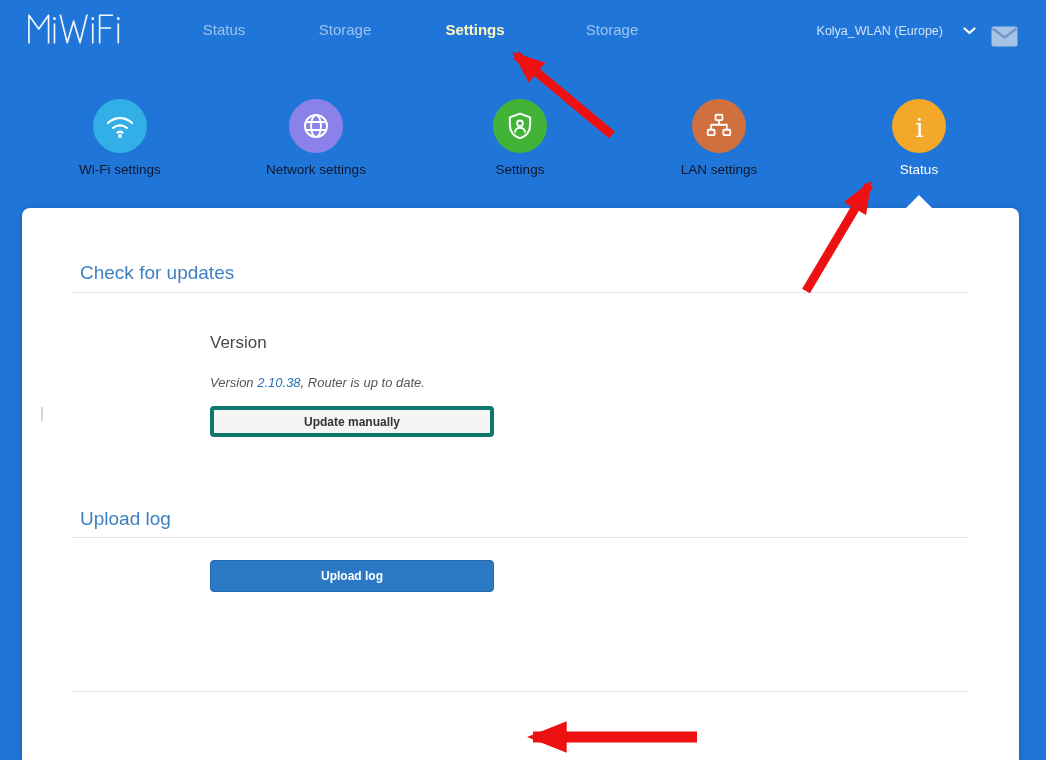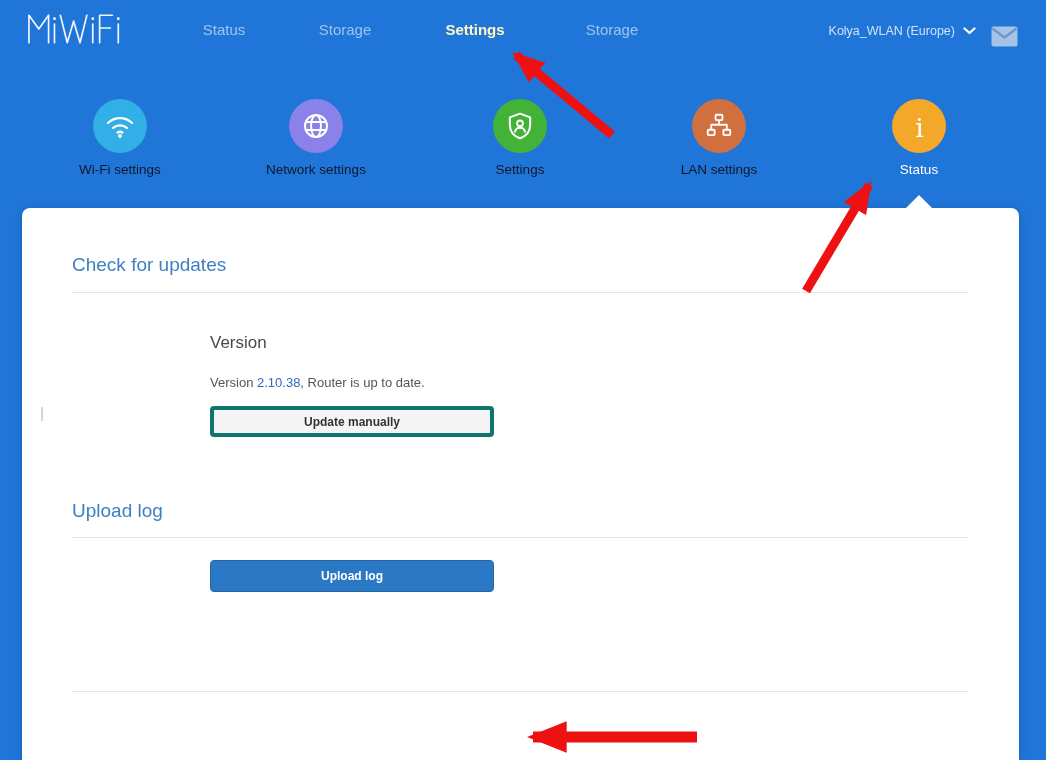--- a/index.html
+++ b/index.html
@@ -10,21 +10,21 @@
     -webkit-font-smoothing:antialiased;
   }
   
   .logo{position:absolute;left:26px;top:10px;cursor:pointer;}
   .nav-item{
     position:absolute;top:21px;transform:translateX(-50%);
     font-size:15px;color:#9EC3EE;cursor:pointer;white-space:nowrap;
   }
   .nav-item.active{color:#fef9c3;font-weight:bold;}
   .net-select{
-    position:absolute;right:70px;top:24px;display:flex;align-items:center;gap:8px;
+    position:absolute;right:70px;top:24px;display:flex;align-items:center;gap:20px;
     color:#CFE3F7;font-size:12.5px;cursor:pointer;white-space:nowrap;
   }
   .mail-btn{position:absolute;left:991px;top:26px;cursor:pointer;line-height:0;}
   
   .tab{position:absolute;top:99px;width:170px;transform:translateX(-50%);text-align:center;cursor:pointer;}
   .tab-circle{
     width:54px;height:54px;border-radius:50%;margin:0 auto;
     display:flex;align-items:center;justify-content:center;background:#999;
   }
   .tab-label{display:block;margin-top:9px;font-size:13.5px;color:#0f172a;}
@@ -34,25 +34,25 @@
     position:absolute;left:906px;top:195px;width:0;height:0;
     border-left:13px solid transparent;border-right:13px solid transparent;
     border-bottom:13px solid #ffffff;z-index:2;
   }
   .card{
     position:absolute;left:22px;top:208px;width:997px;height:552px;
     background:#ffffff;border-radius:8px 8px 0 0;
     box-shadow:0 1px 10px rgba(0,10,40,.18);z-index:1;
   }
   .section-title{
-    position:absolute;left:50px;font-size:19px;color:#3F80C2;font-weight:normal;margin:0;
+    position:absolute;left:50px;font-size:19px;color:#3F80C2;font-weight:normal;margin:8px;
   }
   .divider{position:absolute;left:50px;width:896px;height:1px;background:#E6E6E6;}
   .sub-title{position:absolute;left:188px;font-size:17px;color:#4A4A4A;margin:0;font-weight:normal;}
-  .body-text{position:absolute;left:188px;font-size:13px;color:#555555;}
+  .body-text{position:absolute;left:188px;font-size:13px;color:#555555;font-style:italic;}
   .link{color:#2D6FB8;cursor:pointer;}
   .btn{
     position:absolute;left:188px;width:284px;border-radius:4px;font-size:12px;font-weight:bold;
     display:flex;align-items:center;justify-content:center;cursor:pointer;box-sizing:border-box;
   }
   .btn-secondary{background:#F5F5F5;border:4px solid #0f766e;color:#333333;height:31px;}
   .btn-primary{background:#2B79C4;border:1px solid #2368AC;color:#ffffff;height:32px;}
   .stray{position:absolute;left:41px;top:407px;width:2px;height:14px;background:#C4C4C4;opacity:.7;z-index:3;}
   
   .arrows{position:absolute;left:0;top:0;z-index:50;pointer-events:none;}

